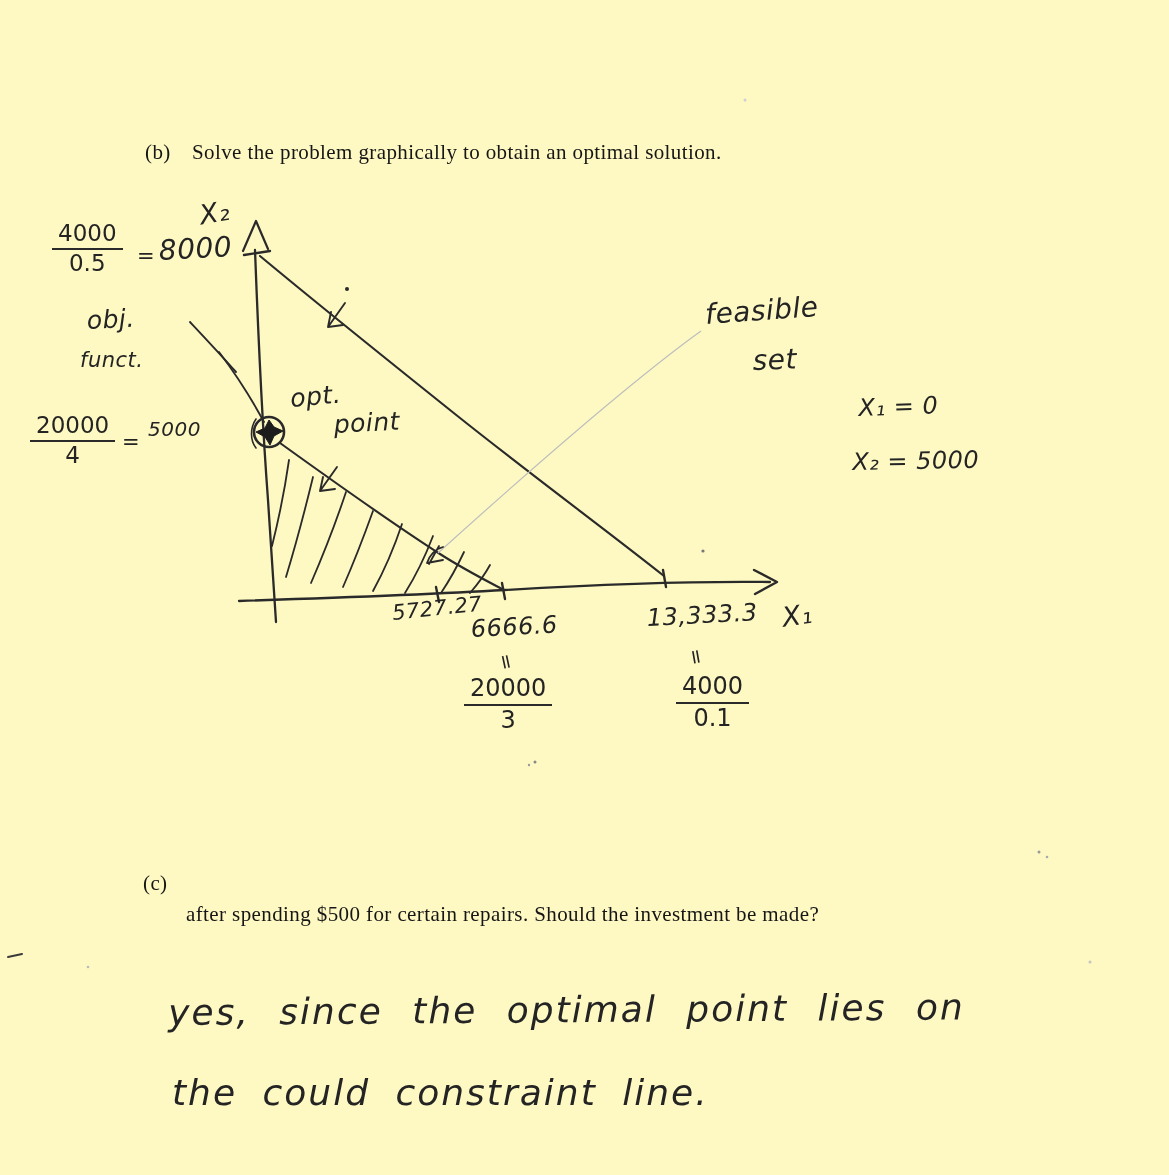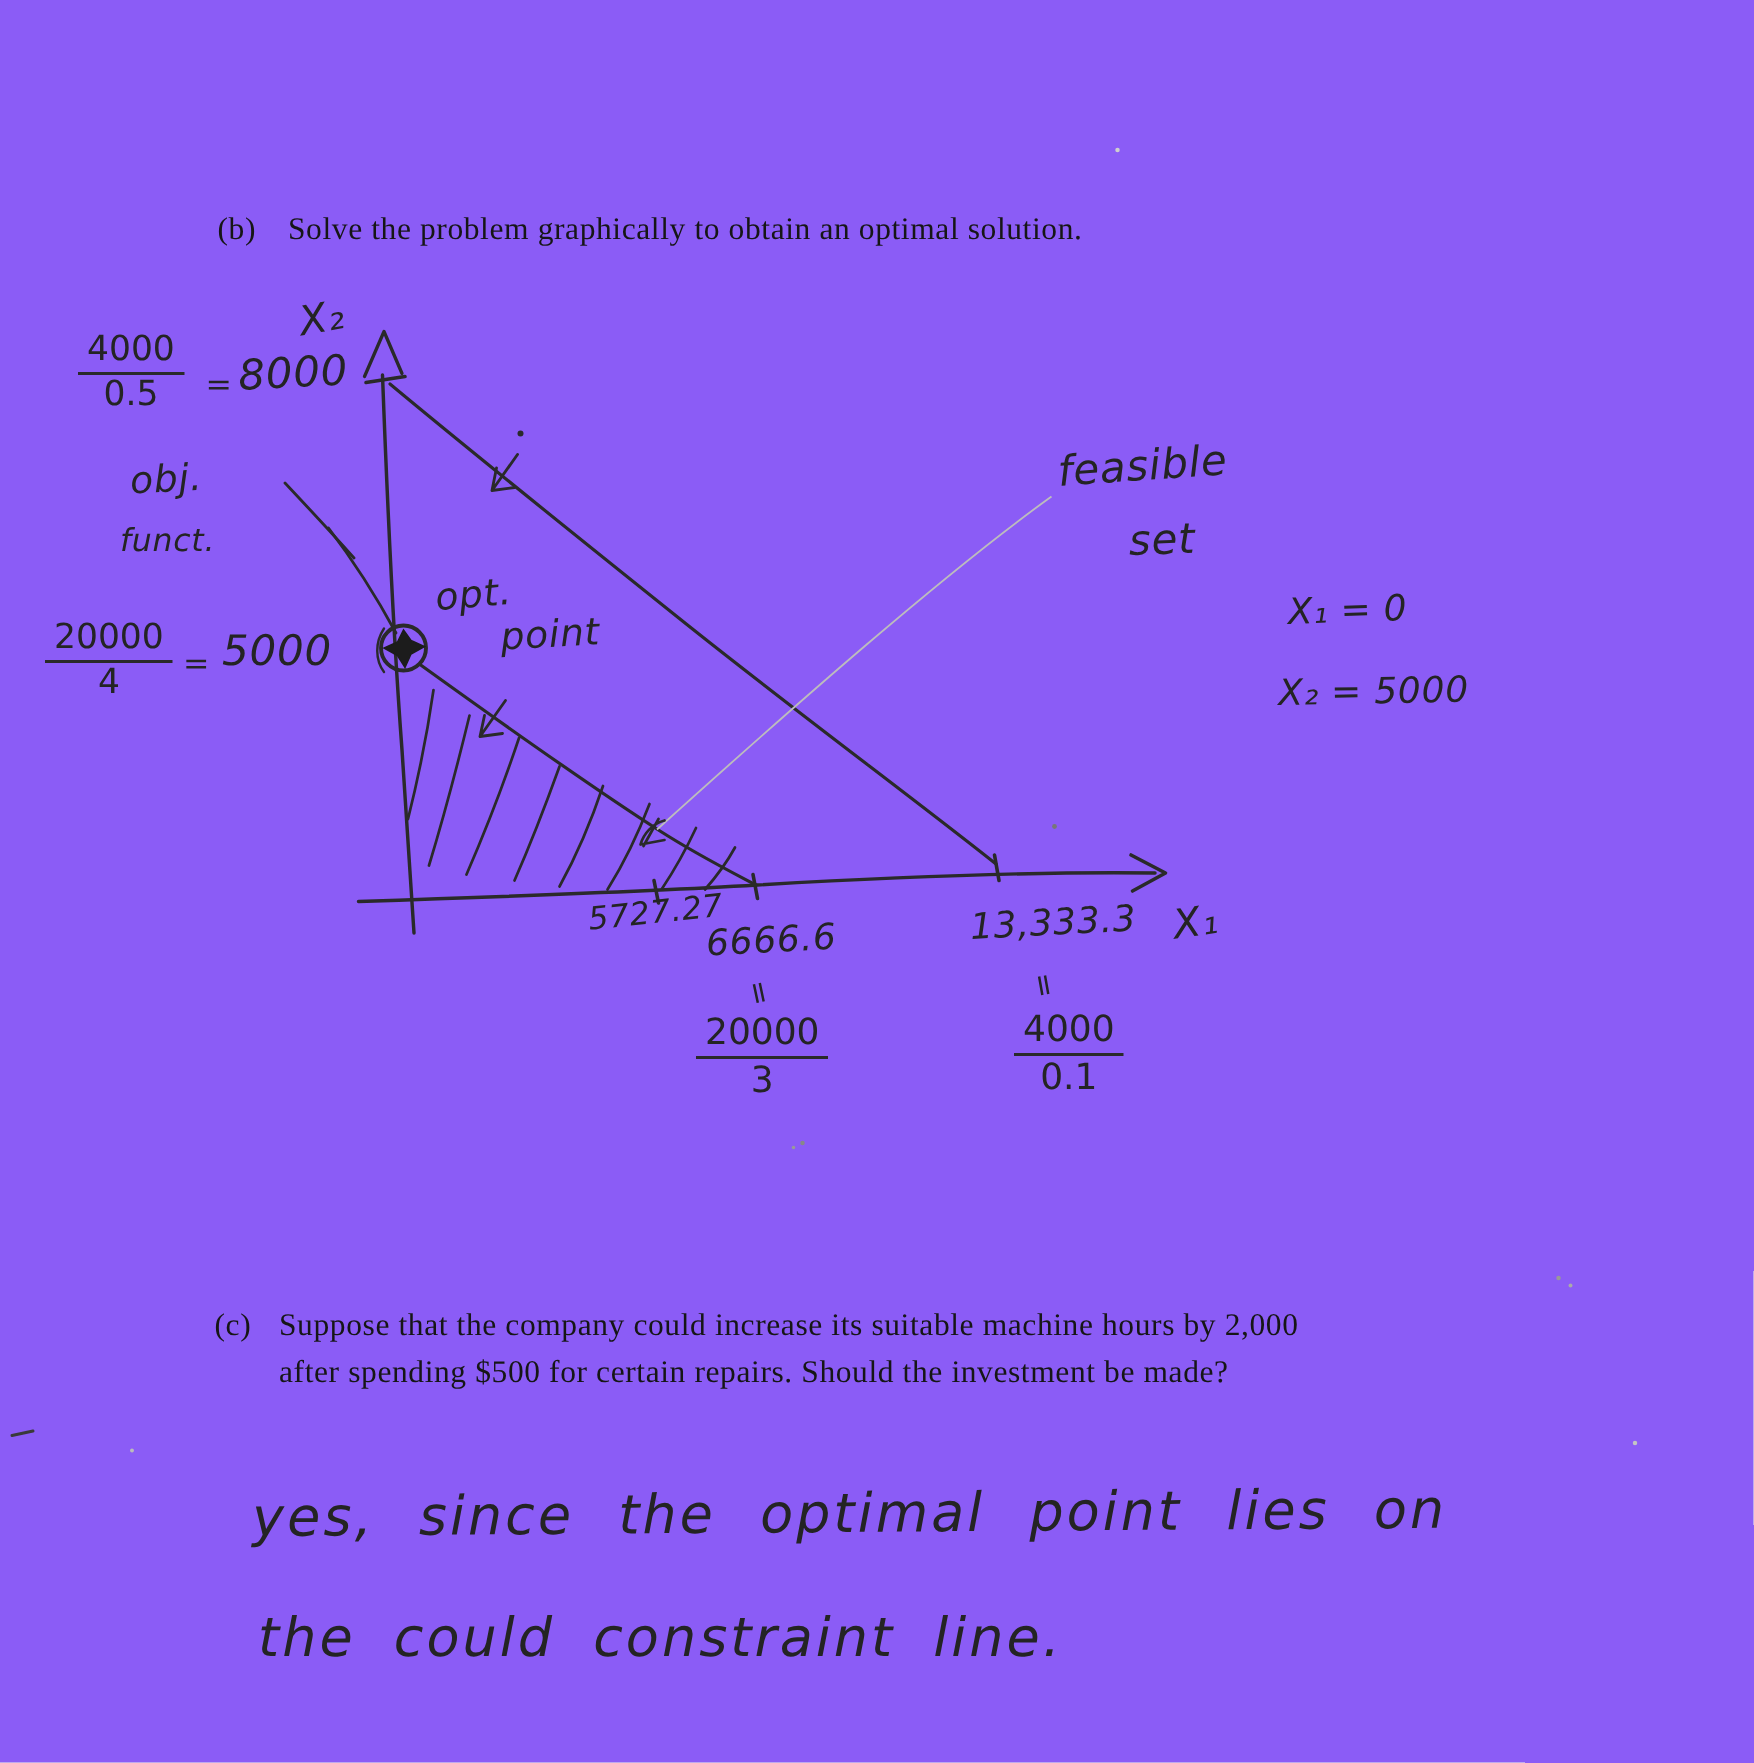--- a/index.html
+++ b/index.html
@@ -1,16 +1,16 @@
 <!DOCTYPE html>
 <html><head>
 <meta charset="utf-8">
 <style>
   html,body{margin:0;padding:0;background:#e8e8e8;}
-  #page{position:relative;width:1169px;height:1175px;background:#8b5cf6;overflow:hidden;
+  #page{position:relative;width:1169px;height:1175px;background:#fef9c3;overflow:hidden;
         font-family:"DejaVu Sans",sans-serif;}
   .printed{position:absolute;font-family:"Liberation Serif",serif;color:#161616;
            white-space:nowrap;letter-spacing:0.4px;}
   .hw{position:absolute;font-family:"DejaVu Sans",sans-serif;font-style:italic;color:#242424;
       white-space:nowrap;transform-origin:left top;letter-spacing:0.5px;}
   .frac{position:absolute;font-family:"DejaVu Sans",sans-serif;color:#242424;
         text-align:center;transform-origin:left top;}
   .frac .num{display:block;padding:0 6px 2px;border-bottom:2.5px solid #2a2a2a;}
   .frac .den{display:block;padding-top:0;}
   .eqrot{position:absolute;font-style:italic;color:#242424;transform-origin:center;}
@@ -106,21 +106,21 @@
   <div class="hw" style="left:197px;top:200px;font-size:27px;transform:rotate(-10deg);">X₂</div>
 
   <div class="hw" style="left:86px;top:306px;font-size:25px;transform:rotate(-3deg);">obj.</div>
   <div class="hw" style="left:80px;top:348px;font-size:21px;">funct.</div>
 
   <div class="frac" style="left:30px;top:412px;font-size:23px;">
     <span class="num">20000</span>
     <span class="den">4</span>
   </div>
   <div class="hw" style="left:122px;top:430px;font-size:21px;">=</div>
-  <div class="hw" style="left:148px;top:417px;font-size:28px;">5000</div>
+  <div class="hw" style="left:148px;top:417px;font-size:20px;">5000</div>
 
   <div class="hw" style="left:289px;top:384px;font-size:25px;transform:rotate(-5deg);">opt.</div>
   <div class="hw" style="left:333px;top:410px;font-size:25px;transform:rotate(-3deg);">point</div>
 
   <div class="hw" style="left:704px;top:298px;font-size:28px;transform:rotate(-4deg);">feasible</div>
   <div class="hw" style="left:752px;top:344px;font-size:28px;transform:rotate(-2deg);">set</div>
 
   <div class="hw" style="left:858px;top:394px;font-size:24px;transform:rotate(-2deg);">X₁ = 0</div>
   <div class="hw" style="left:852px;top:448px;font-size:24px;transform:rotate(-1deg);">X₂ = 5000</div>
 
@@ -135,19 +135,18 @@
   <div class="hw" style="left:646px;top:604px;font-size:24px;transform:rotate(-3deg);">13,333.3</div>
   <div class="eqrot hw" style="left:688px;top:645px;font-size:20px;transform:rotate(80deg);">=</div>
   <div class="frac" style="left:676px;top:672px;font-size:24px;">
     <span class="num">4000</span>
     <span class="den">0.1</span>
   </div>
 
   <div class="hw" style="left:780px;top:602px;font-size:27px;transform:rotate(-8deg);">X₁</div>
 
   <div class="printed" style="left:143px;top:871px;font-size:21px;">(c)</div>
-  <div class="printed" style="left:186px;top:871px;font-size:21px;">Suppose that the company could increase its suitable machine hours by 2,000</div>
   <div class="printed" style="left:186px;top:902px;font-size:21px;">after spending $500 for certain repairs. Should the investment be made?</div>
 
   <div class="hw" style="left:168px;top:992px;font-size:36px;letter-spacing:2px;word-spacing:16px;transform:rotate(-0.4deg);">yes, since the optimal point lies on</div>
   <div class="hw" style="left:172px;top:1072px;font-size:36px;letter-spacing:2px;word-spacing:12px;">the could constraint line.</div>
 
 </div>
 
 </body></html>

